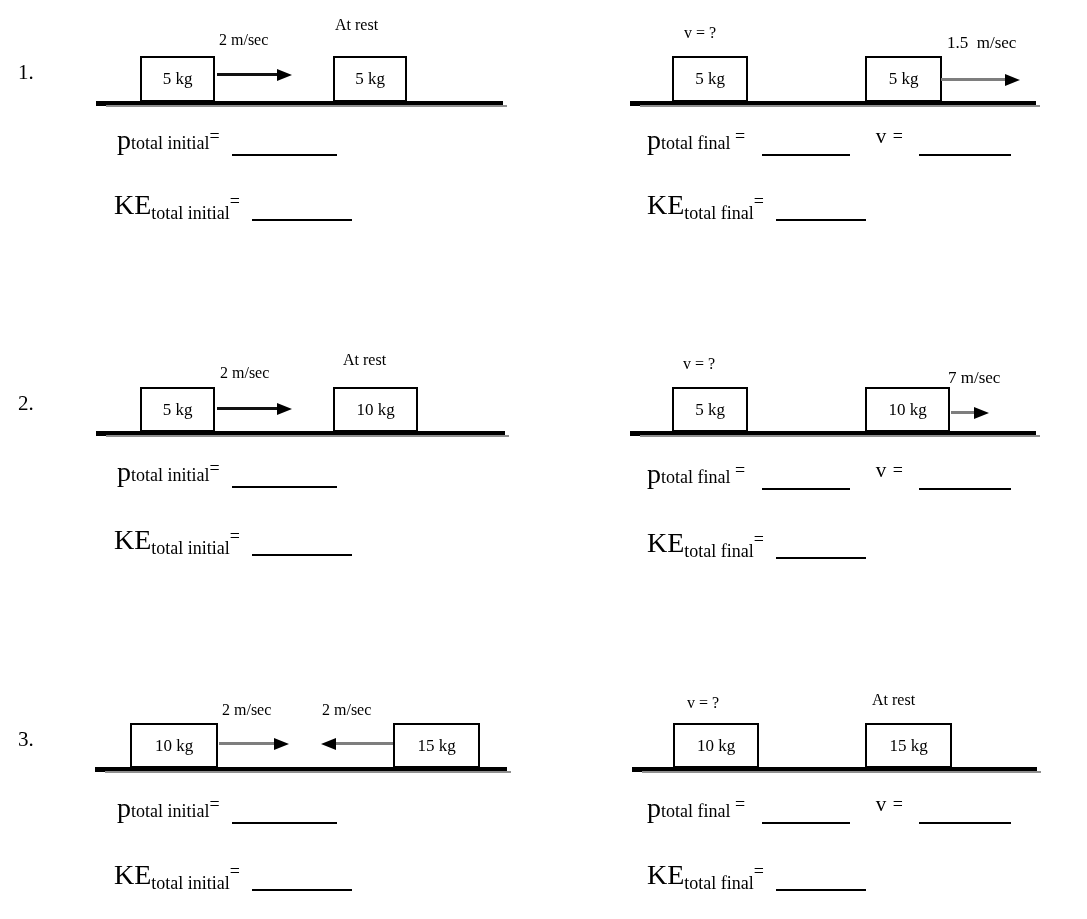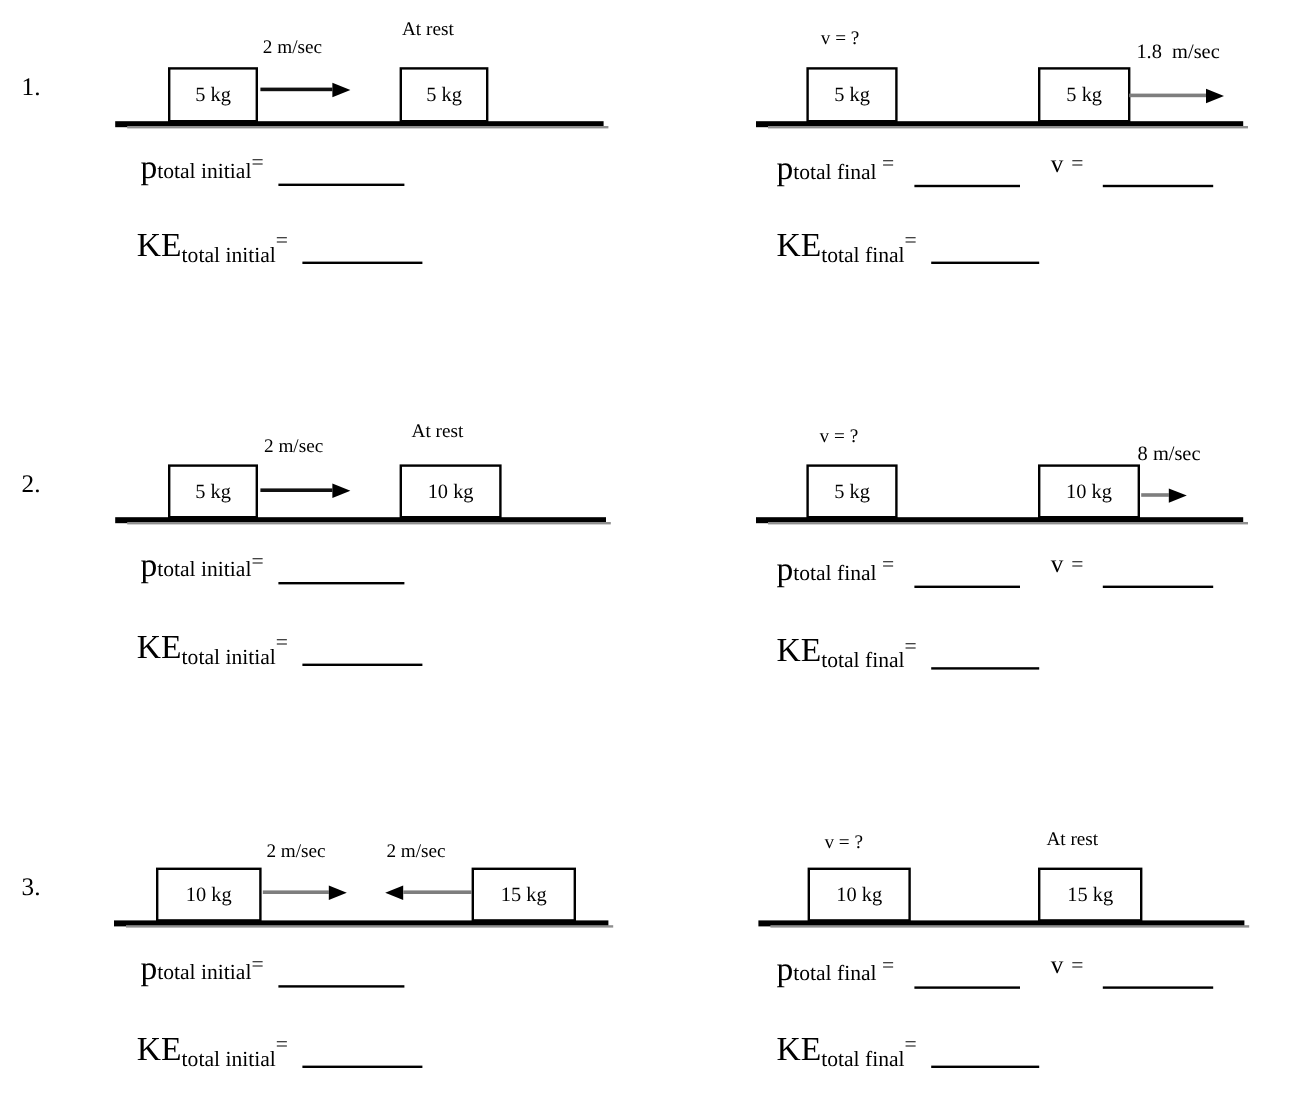--- a/index.html
+++ b/index.html
@@ -49,21 +49,21 @@
   <div class="head-r" style="left:277px;top:69px"></div>
   <div class="blk" style="left:333px;top:56px;width:74px;height:46px"><span>5 kg</span></div>
   <div class="ground" style="left:96px;top:101px;width:407px"></div>
 </div>
 
 <div class="ans" style="left:117px;top:126px"><span class="sym">p</span><span class="sub">total initial</span><span class="eq">=</span><span class="blank" style="width:105px"></span></div>
 <div class="ans" style="left:114px;top:191px"><span class="sym">KE</span><span class="sublow">total initial</span><span class="eq">=</span><span class="blank" style="width:100px"></span></div>
 
 <div>
   <div class="cap" style="left:684px;top:24px">v = ?</div>
-  <div class="cap big" style="left:947px;top:34px">1.8  m/sec</div>
+  <div class="cap big" style="left:947px;top:34px">1.5  m/sec</div>
   <div class="blk" style="left:672px;top:56px;width:76px;height:46px"><span>5 kg</span></div>
   <div class="blk" style="left:865px;top:56px;width:77px;height:46px"><span>5 kg</span></div>
   <div class="shaft gray" style="left:941px;top:78px;width:64px"></div>
   <div class="head-r" style="left:1005px;top:74px"></div>
   <div class="ground" style="left:630px;top:101px;width:406px"></div>
 </div>
 
 <div class="ans" style="left:647px;top:126px"><span class="sym">p</span><span class="sub">total final</span><span class="eq"> = </span><span class="blank" style="width:88px"></span><span class="vsym">v</span><span class="eq"> = </span><span class="blank" style="width:92px"></span></div>
 <div class="ans" style="left:647px;top:191px"><span class="sym">KE</span><span class="sublow">total final</span><span class="eq">=</span><span class="blank" style="width:90px"></span></div>
 
@@ -77,21 +77,21 @@
   <div class="head-r" style="left:277px;top:403px"></div>
   <div class="blk" style="left:333px;top:387px;width:85px;height:45px"><span>10 kg</span></div>
   <div class="ground" style="left:96px;top:431px;width:409px"></div>
 </div>
 
 <div class="ans" style="left:117px;top:458px"><span class="sym">p</span><span class="sub">total initial</span><span class="eq">=</span><span class="blank" style="width:105px"></span></div>
 <div class="ans" style="left:114px;top:526px"><span class="sym">KE</span><span class="sublow">total initial</span><span class="eq">=</span><span class="blank" style="width:100px"></span></div>
 
 <div>
   <div class="cap" style="left:683px;top:355px">v = ?</div>
-  <div class="cap big" style="left:948px;top:369px">8 m/sec</div>
+  <div class="cap big" style="left:948px;top:369px">7 m/sec</div>
   <div class="blk" style="left:672px;top:387px;width:76px;height:45px"><span>5 kg</span></div>
   <div class="blk" style="left:865px;top:387px;width:85px;height:45px"><span>10 kg</span></div>
   <div class="shaft gray" style="left:951px;top:411px;width:23px"></div>
   <div class="head-r" style="left:974px;top:407px"></div>
   <div class="ground" style="left:630px;top:431px;width:406px"></div>
 </div>
 
 <div class="ans" style="left:647px;top:460px"><span class="sym">p</span><span class="sub">total final</span><span class="eq"> = </span><span class="blank" style="width:88px"></span><span class="vsym">v</span><span class="eq"> = </span><span class="blank" style="width:92px"></span></div>
 <div class="ans" style="left:647px;top:529px"><span class="sym">KE</span><span class="sublow">total final</span><span class="eq">=</span><span class="blank" style="width:90px"></span></div>
 

